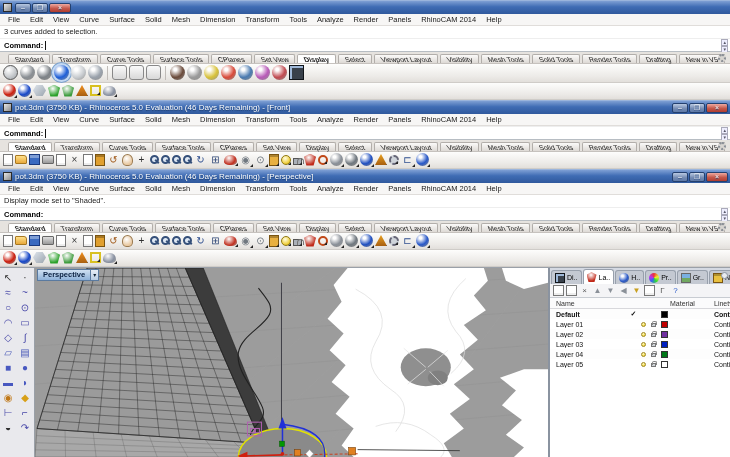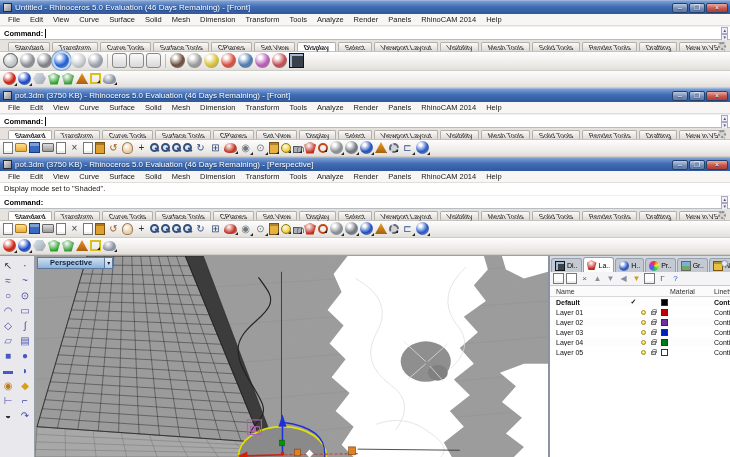--- a/index.html
+++ b/index.html
@@ -66,21 +66,21 @@
   .dd::after{content:"";position:absolute;right:-1px;bottom:-1px;border-left:3px solid transparent;border-bottom:3px solid #222;}
   .pressed{box-shadow:0 0 0 2px #c3d8f2,0 0 0 3px #7aa0cc;background-color:#dcebfb;}
   .sep{width:1px;height:14px;background:#c0bcb8;margin:0 2px;}
   
   #mainrow{flex:1 1 auto;display:flex;min-height:0;border-top:1px solid #9aa0a8;}
   #palette{width:36px;background:#e9e9ed;border-right:1px solid #9aa0a8;display:grid;grid-template-columns:17px 17px;align-content:start;padding-top:2px;}
   #palette .icon{width:16px;height:15px;font-size:10px;}
   #vpwrap{flex:1 1 auto;position:relative;min-width:0;background:#9c9c9c;}
   #vpwrap svg{display:block;width:100%;height:100%;}
   #vplabel{position:absolute;top:1px;left:2px;display:flex;align-items:stretch;font-size:7.5px;}
-  #vplabel .lab{background:linear-gradient(#cfe0f2,#8fb2d9);border:1px solid #5a7aa0;color:#0a2040;padding:0 12px;font-weight:bold;text-align:right;}
+  #vplabel .lab{background:linear-gradient(#cfe0f2,#8fb2d9);border:1px solid #5a7aa0;color:#0a2040;padding:0 5px;font-weight:bold;text-align:right;}
   #vplabel .arr{background:linear-gradient(#e8eef6,#b8cce2);border:1px solid #5a7aa0;border-left:none;padding:0 2px;font-size:6px;line-height:10px;color:#123;}
   
   #sidepanel{width:182px;background:#fff;border-left:2px solid #8a93a0;display:flex;flex-direction:column;font-size:7px;}
   #ptabs{height:16px;background:#d4d9e2;display:flex;align-items:flex-end;gap:1px;padding:1px 1px 0 1px;position:relative;}
   .ptab{display:flex;align-items:center;gap:2px;padding:1px 3px;background:#c4c9d2;border:1px solid #98a0ac;border-bottom:none;border-radius:3px 3px 0 0;height:14px;white-space:nowrap;}
   .ptab.active{background:#fff;height:15px;}
   .ptab .icon{width:10px;height:10px;font-size:8px;}
   #poverflow{position:absolute;right:2px;top:4px;width:7px;height:7px;border:1.5px solid #8a93a0;border-radius:50%;background:#e8ebf0;}
   #ptb{height:14px;background:#f4f4f6;border-bottom:1px solid #c8ccd2;display:flex;align-items:center;gap:2px;padding:0 3px;}
   #ptb .icon{width:11px;height:11px;font-size:8px;}
@@ -103,21 +103,20 @@
   #pfill{flex:1;background:#fff;}
 </style>
 </head>
 <body>
 
 <div id="stage">
   <div id="windows">
   <section class="win">
     <div class="titlebar">
       <span class="appicon"></span>
-      <span class="wtitle">Untitled - Rhinoceros 5.0 Evaluation (46 Days Remaining) - [Front]</span>
       <span class="winbtns">
             <span class="wbtn">–</span>
             <span class="wbtn">❐</span>
             <span class="wbtn close">×</span>
           </span>
     </div>
     <div class="menubar">
           <span class="mi">File</span>
           <span class="mi">Edit</span>
           <span class="mi">View</span>
@@ -128,20 +127,21 @@
           <span class="mi">Dimension</span>
           <span class="mi">Transform</span>
           <span class="mi">Tools</span>
           <span class="mi">Analyze</span>
           <span class="mi">Render</span>
           <span class="mi">Panels</span>
           <span class="mi">RhinoCAM 2014</span>
           <span class="mi">Help</span>
         </div>
     <div class="cmdbox">
+      <div class="histline">3 curves added to selection.</div>
       <div class="cmdline">
         <span class="cmdlabel">Command:</span>
         <span class="caret"></span>
         <span class="cmdinput"></span>
         <span class="spinner">
               <i>▴</i>
               <i>▾</i>
             </span>
       </div>
     </div>

